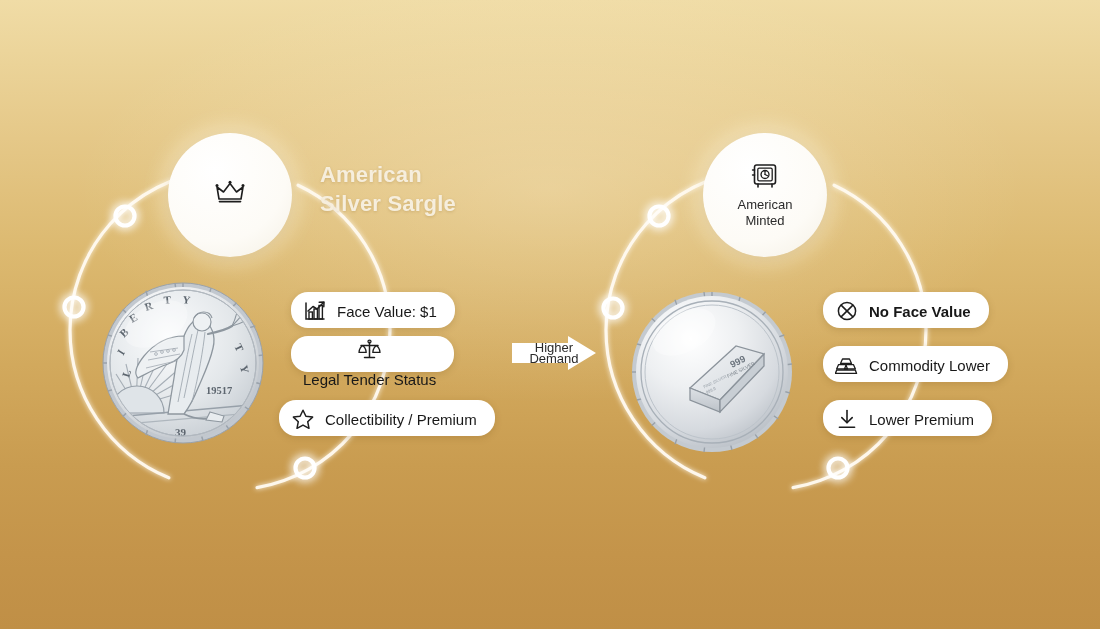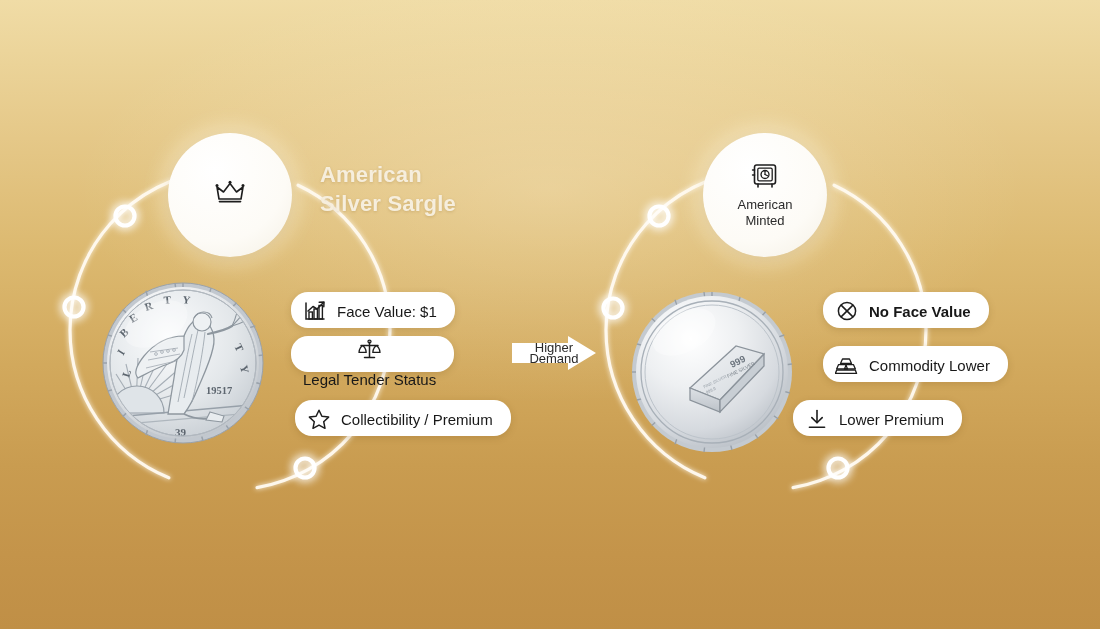--- a/index.html
+++ b/index.html
@@ -359,21 +359,21 @@
         <circle cx="11.5" cy="2.6" r="1.5" fill="none" stroke="#1d1d1d" stroke-width="1.3"></circle>
         <line x1="3" y1="6.4" x2="20" y2="6.4" stroke="#1d1d1d" stroke-width="1.5" stroke-linecap="round"></line>
         <line x1="6.5" y1="18.4" x2="16.5" y2="18.4" stroke="#1d1d1d" stroke-width="1.5" stroke-linecap="round"></line>
         <path d="M1 13.4 C1 9.8 3.5 7 4.6 6.6 C5.7 7 8.2 9.8 8.2 13.4 Z" fill="none" stroke="#1d1d1d" stroke-width="1.3" stroke-linejoin="round"></path>
         <path d="M14.8 13.4 C14.8 9.8 17.3 7 18.4 6.6 C19.5 7 22 9.8 22 13.4 Z" fill="none" stroke="#1d1d1d" stroke-width="1.3" stroke-linejoin="round"></path>
       </svg>
     </span>
     <span class="ptext">Legal Tender Status</span>
   </div>
 
-  <div class="pill" style="left:295px;top:400px;">
+  <div class="pill" style="left:279px;top:400px;">
     <span class="picon">
       <svg width="22" height="22" viewBox="0 0 22 22">
         <path d="M11 2.2 L13.9 8.3 L20.6 9.1 L15.7 13.7 L17 20.3 L11 17.1 L5 20.3 L6.3 13.7 L1.4 9.1 L8.1 8.3 Z" fill="none" stroke="#1d1d1d" stroke-width="1.5" stroke-linejoin="round"></path>
       </svg>
     </span>
     <span class="ptext">Collectibility / Premium</span>
   </div>
 
   <div class="pill" style="left:823px;top:292px;font-weight:bold;">
     <span class="picon">
@@ -391,21 +391,21 @@
       <svg width="24" height="20" viewBox="0 0 24 20">
         <path d="M7.5 4 L14.5 4 L16.5 8.4 L5.5 8.4 Z" fill="none" stroke="#1d1d1d" stroke-width="1.3" stroke-linejoin="round"></path>
         <path d="M3.6 9.6 L10.6 9.6 L12.6 14 L1.6 14 Z" fill="none" stroke="#1d1d1d" stroke-width="1.3" stroke-linejoin="round"></path>
         <path d="M11.4 9.6 L18.4 9.6 L20.4 14 L9.4 14 Z" fill="none" stroke="#1d1d1d" stroke-width="1.3" stroke-linejoin="round"></path>
         <path d="M1.6 15.2 L20.4 15.2 L21.6 18.4 L0.4 18.4 Z" fill="none" stroke="#1d1d1d" stroke-width="1.3" stroke-linejoin="round"></path>
       </svg>
     </span>
     <span class="ptext">Commodity Lower</span>
   </div>
 
-  <div class="pill" style="left:793px;top:400px;">
+  <div class="pill" style="left:823px;top:400px;">
     <span class="picon">
       <svg width="22" height="22" viewBox="0 0 22 22">
         <line x1="11" y1="2.6" x2="11" y2="14.4" stroke="#1d1d1d" stroke-width="1.6" stroke-linecap="round"></line>
         <path d="M5.8 9.6 L11 14.8 L16.2 9.6" fill="none" stroke="#1d1d1d" stroke-width="1.6" stroke-linecap="round" stroke-linejoin="round"></path>
         <line x1="3.4" y1="19.2" x2="18.6" y2="19.2" stroke="#1d1d1d" stroke-width="1.6" stroke-linecap="round"></line>
       </svg>
     </span>
     <span class="ptext">Lower Premium</span>
   </div>
 

